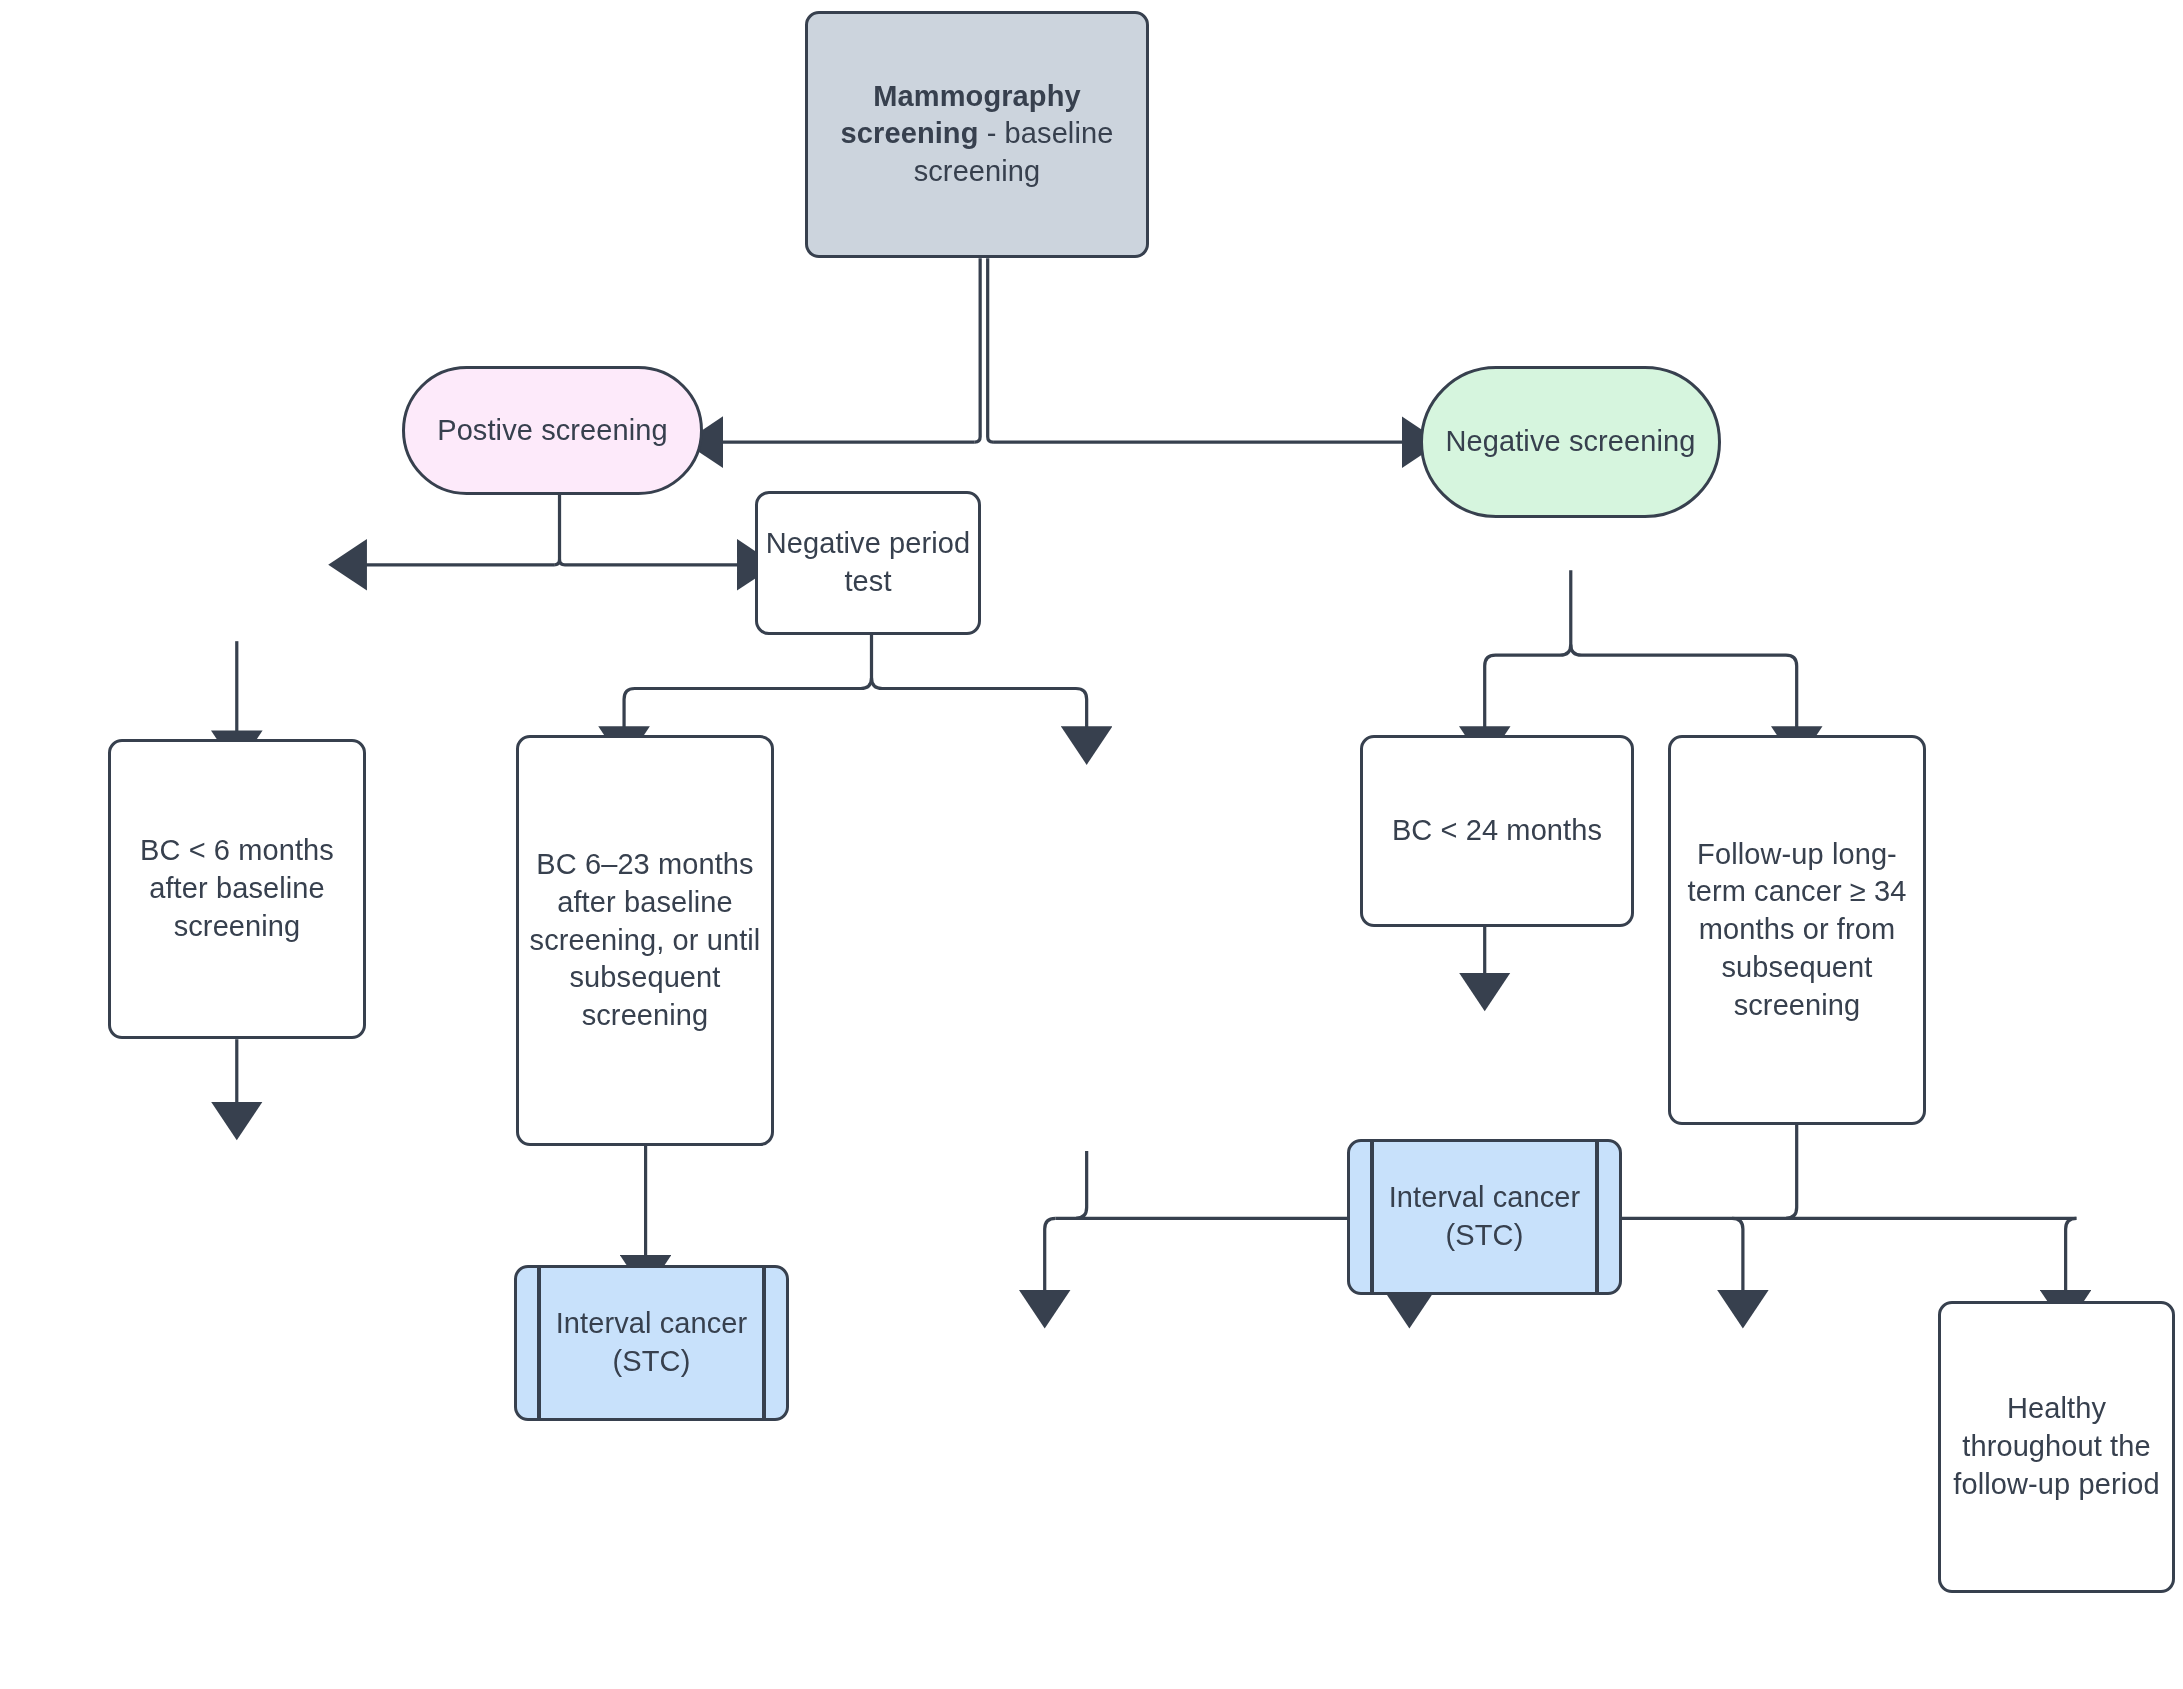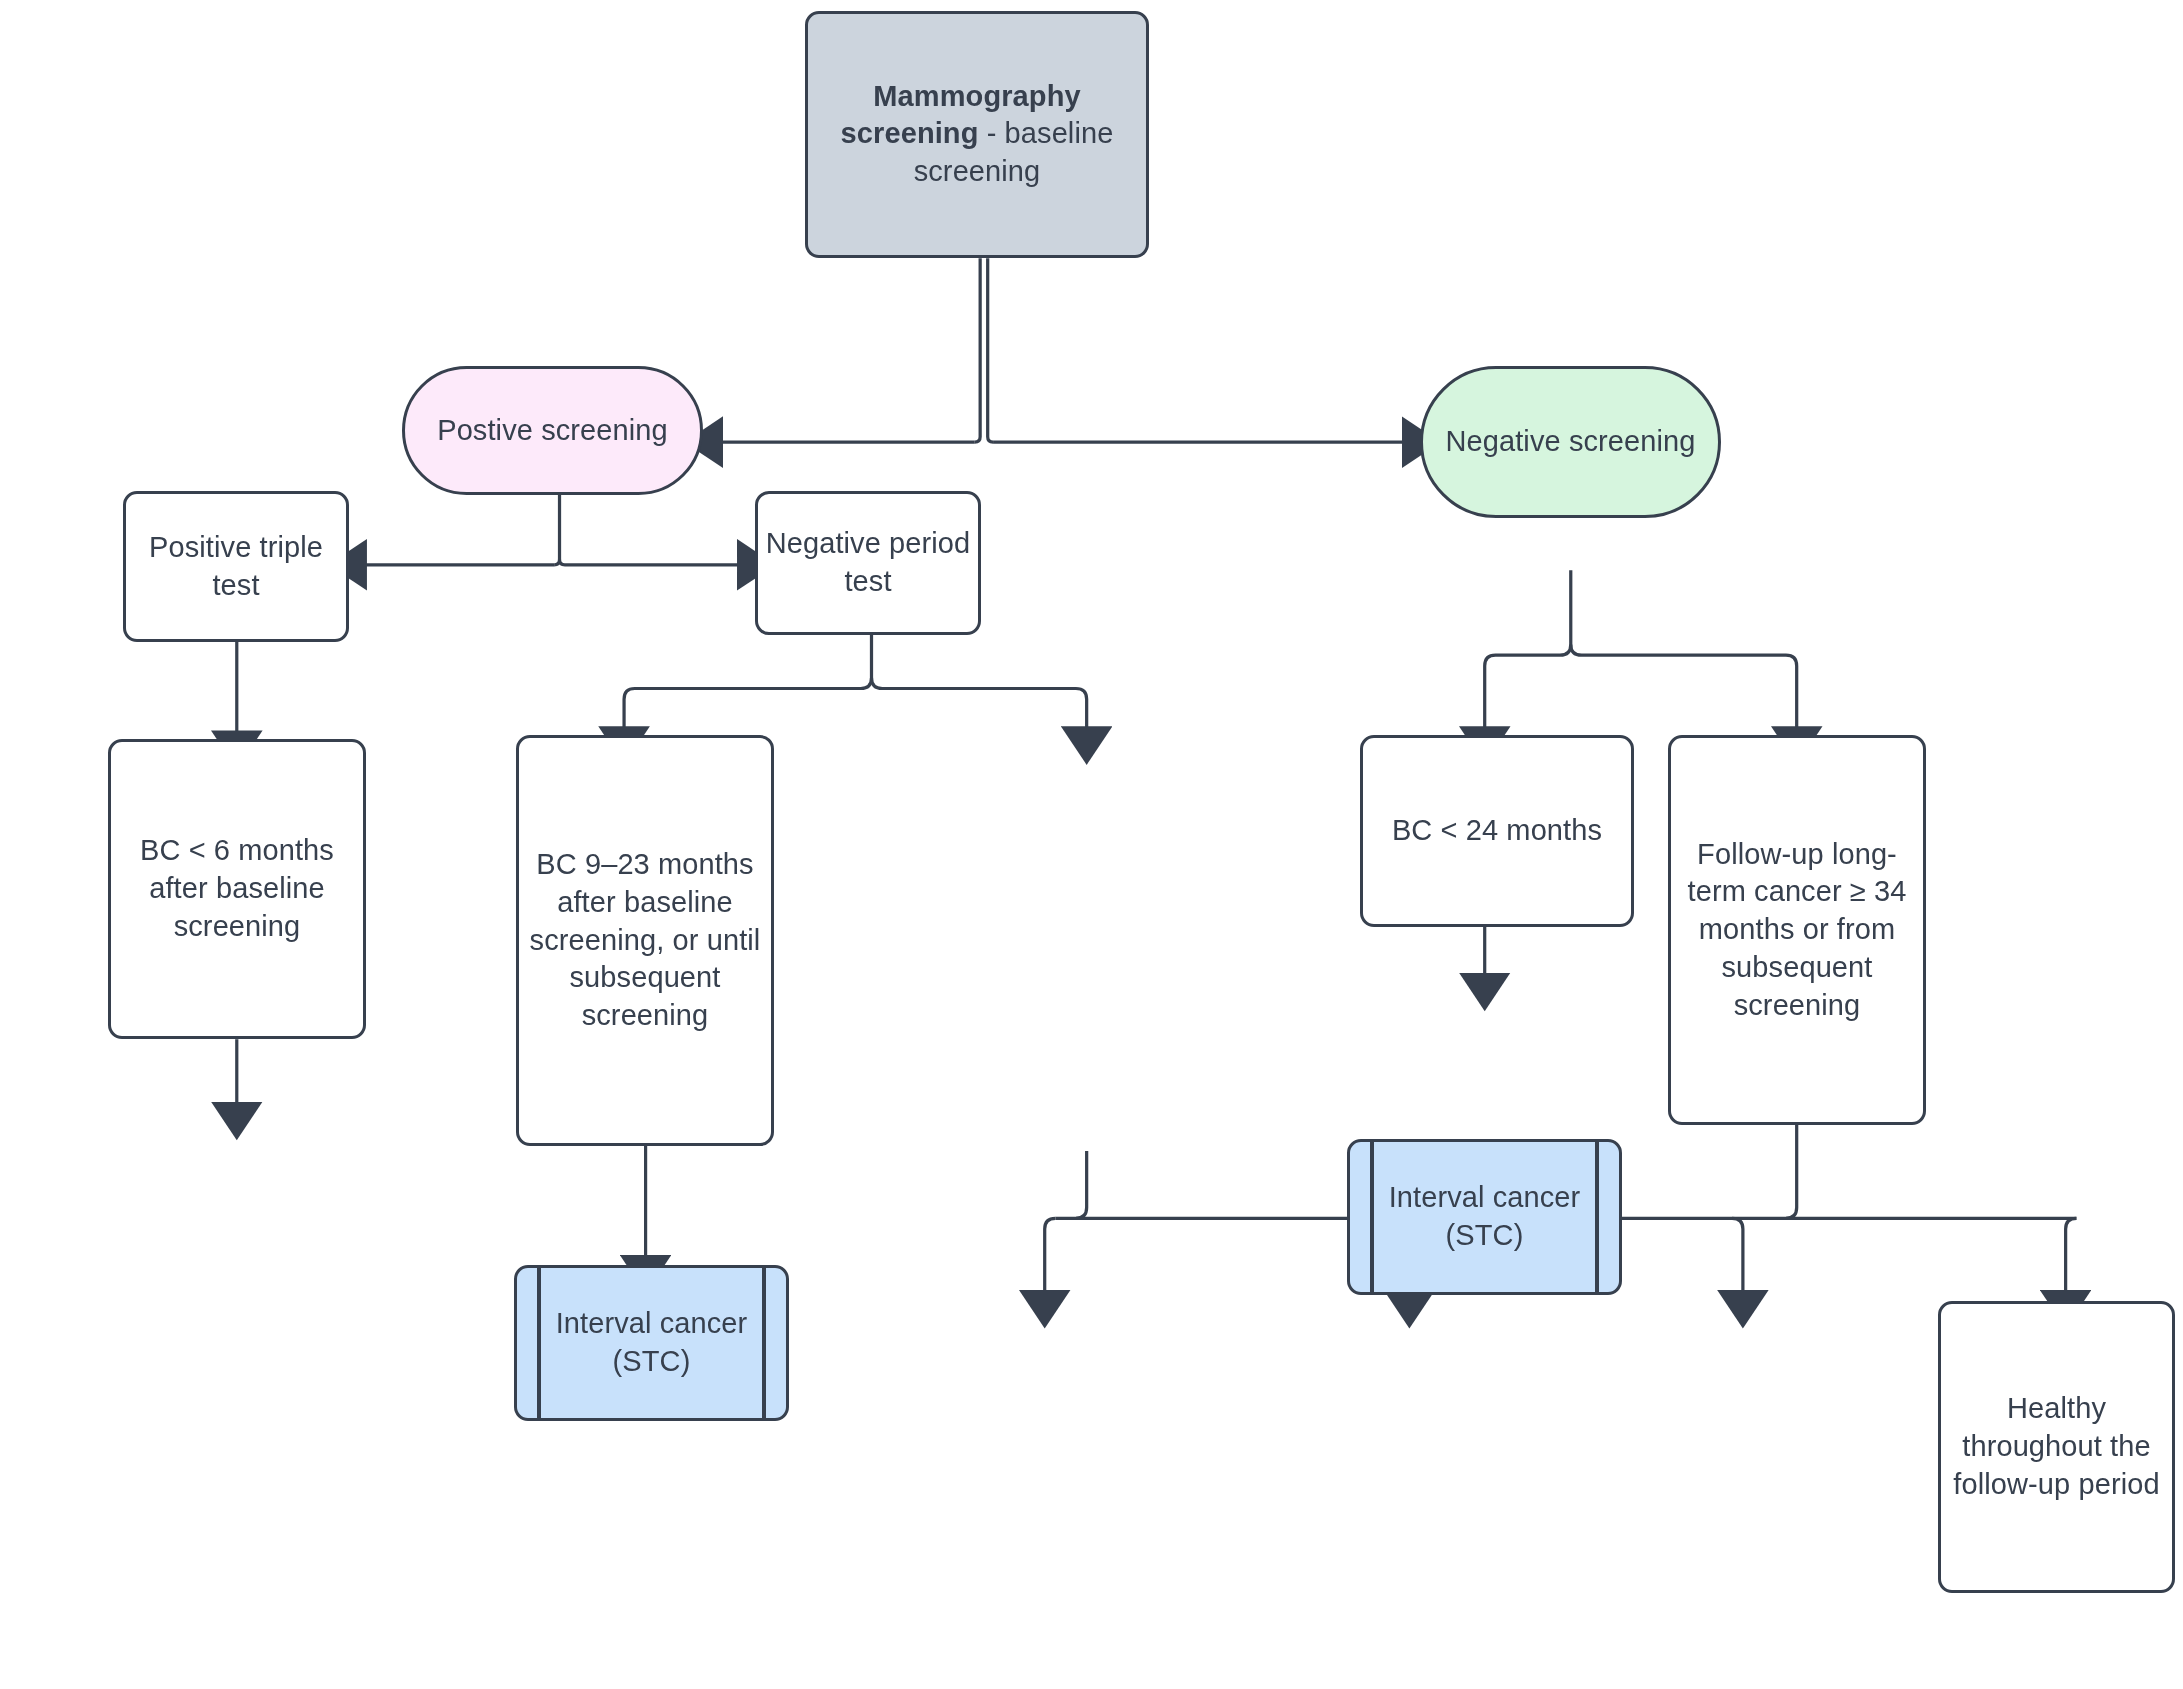--- a/index.html
+++ b/index.html
@@ -89,34 +89,31 @@
   </div>
 
   <div class="node stadium pink" style="left:402px;top:366px;width:301px;height:129px;">
     <span class="txt">Postive screening</span>
   </div>
 
   <div class="node stadium green" style="left:1420px;top:366px;width:301px;height:152px;">
     <span class="txt">Negative screening</span>
   </div>
 
-  <div class="node proc" style="left:123px;top:491px;width:226px;height:151px;">
-    <span class="txt">Positive triple test</span>
-  </div>
 
   <div class="node proc" style="left:755px;top:491px;width:226px;height:144px;">
     <span class="txt">Negative period test</span>
   </div>
 
   <div class="node proc" style="left:108px;top:739px;width:258px;height:300px;">
     <span class="txt">BC &lt; 6 months after baseline screening</span>
   </div>
 
   <div class="node proc" style="left:516px;top:735px;width:258px;height:411px;">
-    <span class="txt">BC 9–23 months after baseline screening, or until subsequent screening</span>
+    <span class="txt">BC 6–23 months after baseline screening, or until subsequent screening</span>
   </div>
 
 
   <div class="node proc" style="left:1360px;top:735px;width:274px;height:192px;">
     <span class="txt">BC &lt; 24 months</span>
   </div>
 
   <div class="node proc" style="left:1668px;top:735px;width:258px;height:390px;">
     <span class="txt">Follow-up long-term cancer ≥ 34 months or from subsequent screening</span>
   </div>

